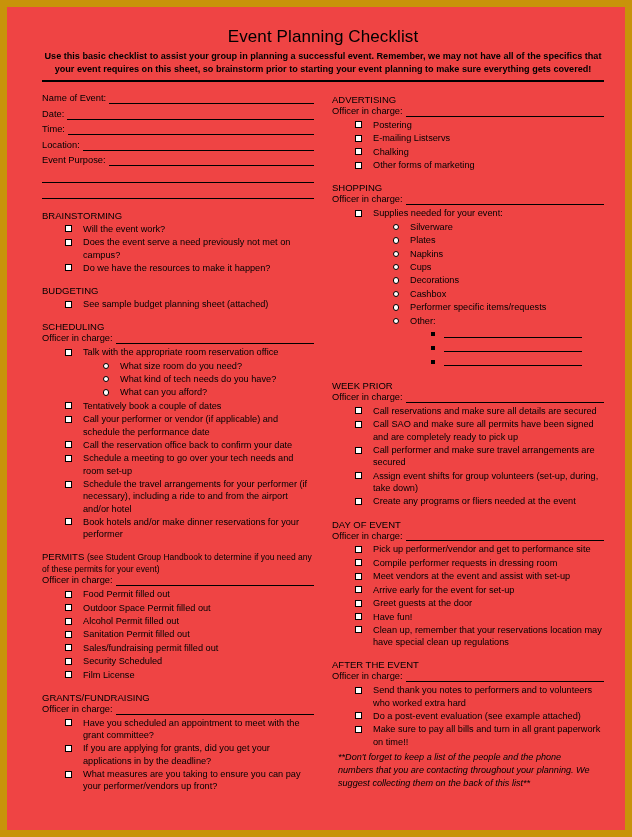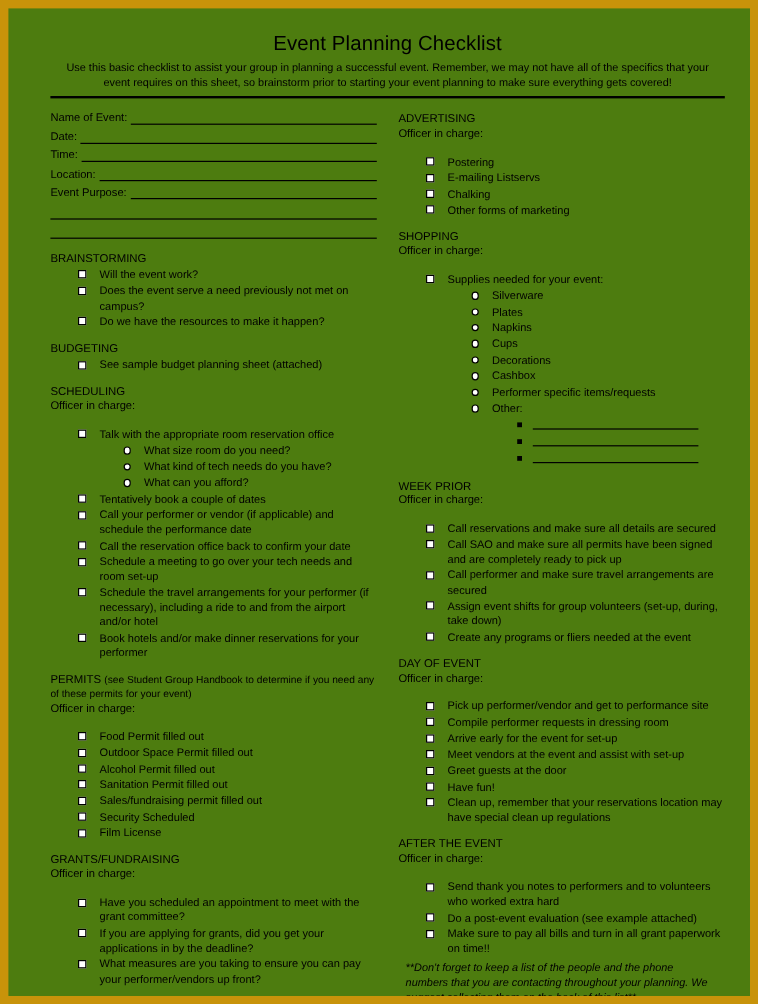--- a/index.html
+++ b/index.html
@@ -6,21 +6,21 @@
     margin: 0;
     padding: 0;
     background: #ffffff;
   }
   .page {
     position: relative;
     width: 632px;
     height: 837px;
     box-sizing: border-box;
     border: 7px solid #c8930a;
-    background: #4d7c0f;
+    background: #ef4444;
     overflow: hidden;
     font-family: "Liberation Sans", sans-serif;
     color: #000000;
   }
   .sheet {
     position: absolute;
     left: 7px; top: 7px;
     width: 618px; height: 823px;
     box-sizing: border-box;
     padding: 8px 28px 10px 28px;
@@ -31,20 +31,21 @@
     font-weight: normal;
     letter-spacing: .1px;
     margin: 6px 0 3px 0;
     line-height: 1.1;
   }
   .intro {
     text-align: center;
     font-size: 9.1px;
     line-height: 1.45;
     margin: 0 2px 4px 2px;
+    font-weight: bold;
   }
   .rule {
     border: none;
     border-top: 2.5px solid #000;
     margin: 0 0 12px 0;
   }
   .columns {
     display: flex;
     gap: 18px;
     align-items: flex-start;
@@ -76,26 +77,25 @@
   .sec-head {
     font-size: 9.5px;
     line-height: 1.25;
     margin: 11px 0 1px 0;
   }
   .sec-head.first { margin-top: 0; }
   .sec-head .note { font-size: 8.5px; }
 
   .officer {
     display: flex;
-    align-items: flex-start;
+    align-items: center;
     font-size: 9.3px;
     line-height: 1.05;
     margin-bottom: 2px;
     white-space: nowrap;
-    flex-direction: column;
   }
   .officer .lbl { padding-right: 3px; }
   .officer .blank { flex: 1 1 auto; border-bottom: 1.4px solid #000; height: 9px; }
 
   
   ul.items { list-style: none; margin: 0; padding: 0; }
   ul.items li {
     position: relative;
     font-size: 9.2px;
     line-height: 1.33;
@@ -324,22 +324,22 @@
         </ul>
 
         <div class="sec-head">DAY OF EVENT</div>
         <div class="officer">
           <span class="lbl">Officer in charge:</span>
           <span class="blank"></span>
         </div>
         <ul class="items">
           <li><span class="bx"></span><span>Pick up performer/vendor and get to performance site</span></li>
           <li><span class="bx"></span><span>Compile performer requests in dressing room</span></li>
+          <li><span class="bx"></span><span>Meet vendors at the event and assist with set-up</span></li>
           <li><span class="bx"></span><span>Arrive early for the event for set-up</span></li>
-          <li><span class="bx"></span><span>Meet vendors at the event and assist with set-up</span></li>
           <li><span class="bx"></span><span>Greet guests at the door</span></li>
           <li><span class="bx"></span><span>Have fun!</span></li>
           <li><span class="bx"></span><span>Clean up, remember that your reservations location may have special clean up regulations</span></li>
         </ul>
 
         <div class="sec-head">AFTER THE EVENT</div>
         <div class="officer">
           <span class="lbl">Officer in charge:</span>
           <span class="blank"></span>
         </div>

